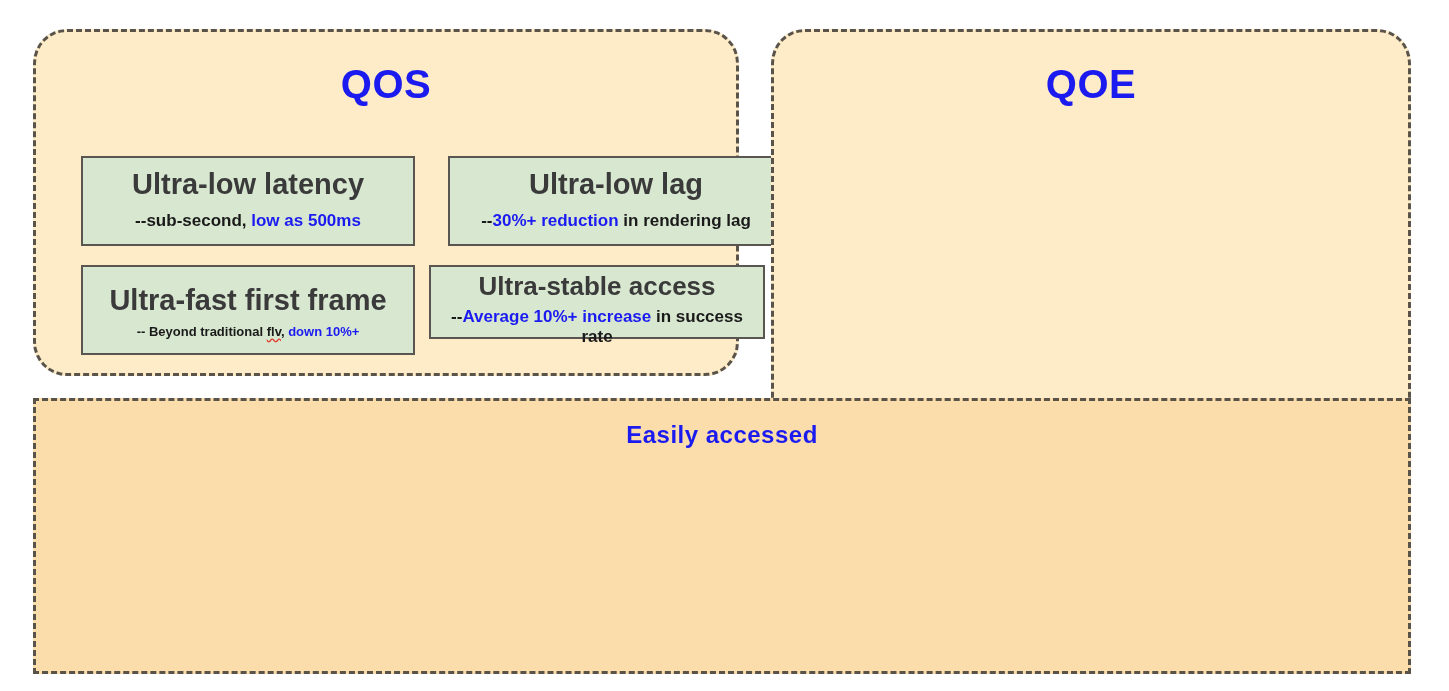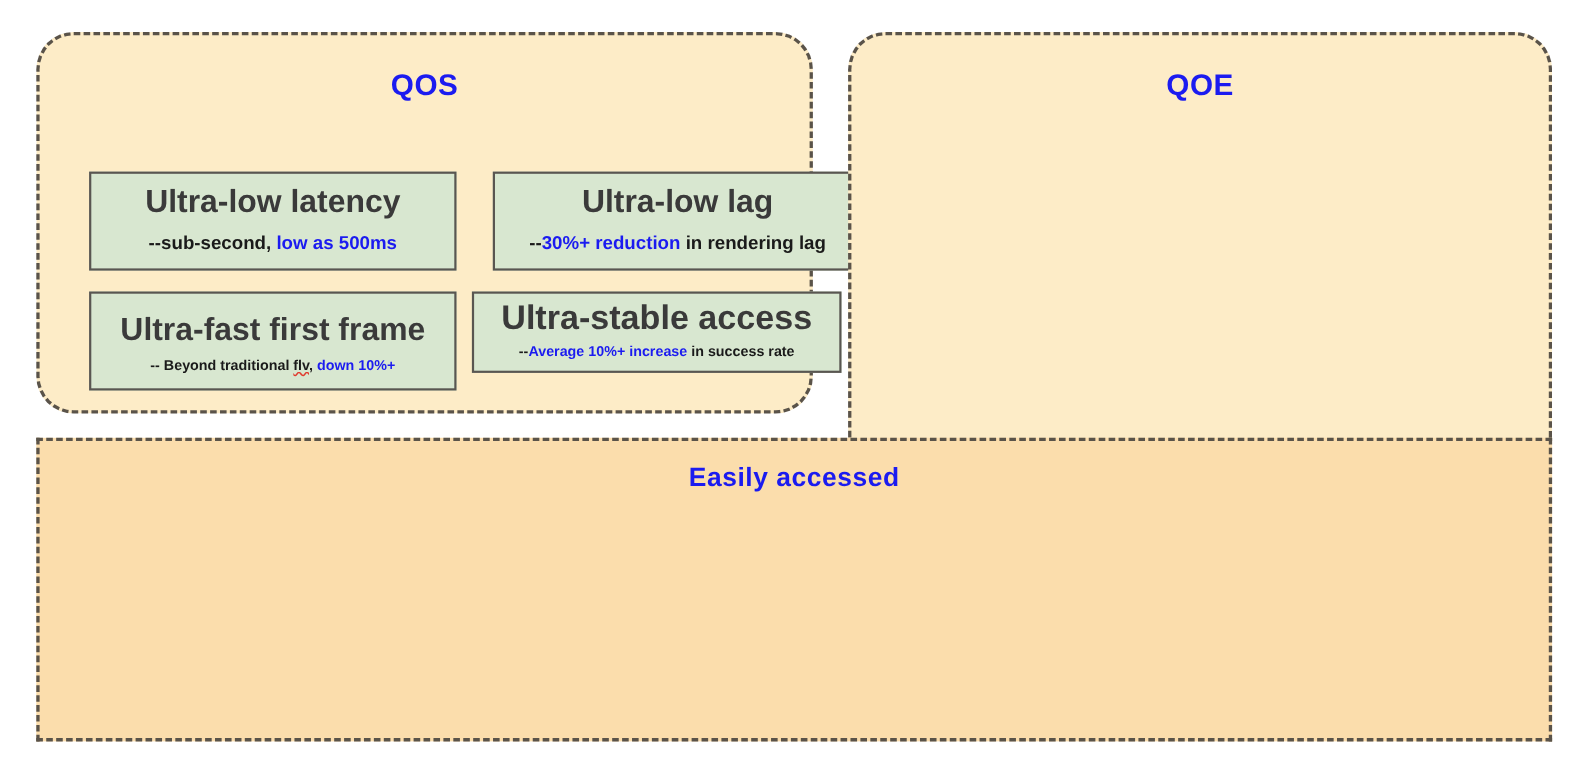--- a/index.html
+++ b/index.html
@@ -31,21 +31,21 @@
     position: absolute;
     left: 0;
     right: 0;
     text-align: center;
     color: #1b1bf0;
     font-weight: bold;
     letter-spacing: .5px;
     line-height: 1;
   }
   .panel.qos  .panel-title,
-  .panel.qoe  .panel-title { top: 32px; font-size: 27px; }
+  .panel.qoe  .panel-title { top: 32px; font-size: 40px; }
   .panel.ease .panel-title { top: 22px; font-size: 24px; }
 
   
   .metric {
     position: absolute;
     box-sizing: border-box;
     background: #d8e7d0;
     border: 2px solid #595651;
     text-align: center;
     padding: 4px 6px 16px 6px;
@@ -77,22 +77,22 @@
 
   #m-lag          { left: 393px; top: 124px; width: 336px; height: 90px; margin-left: 19px; }
   #m-lag .m-title { font-size: 29px; margin-top: 7px; }
   #m-lag .m-sub   { font-size: 17px; margin-top: 12px; }
 
   #m-firstframe   { left: 45px;  top: 233px; width: 334px; height: 90px; }
   #m-firstframe .m-title { font-size: 29px; margin-top: 14px; }
   #m-firstframe .m-sub   { font-size: 13px; margin-top: 10px; }
 
   #m-stable       { left: 393px; top: 233px; width: 336px; height: 74px; }
-  #m-stable .m-title { font-size: 31px; margin-top: 2px; }
-  #m-stable .m-sub   { font-size: 13px; margin-top: 7px; }
+  #m-stable .m-title { font-size: 26px; margin-top: 2px; }
+  #m-stable .m-sub   { font-size: 17px; margin-top: 7px; }
 </style>
 </head>
 <body>
 
 <div class="panel qos">
   <div class="panel-title">QOS</div>
 
   <div class="metric" id="m-latency">
     <span class="m-title">Ultra-low latency</span>
     <span class="m-sub"><span>--sub-second, </span><span class="hl">low as 500ms</span><span></span></span>

